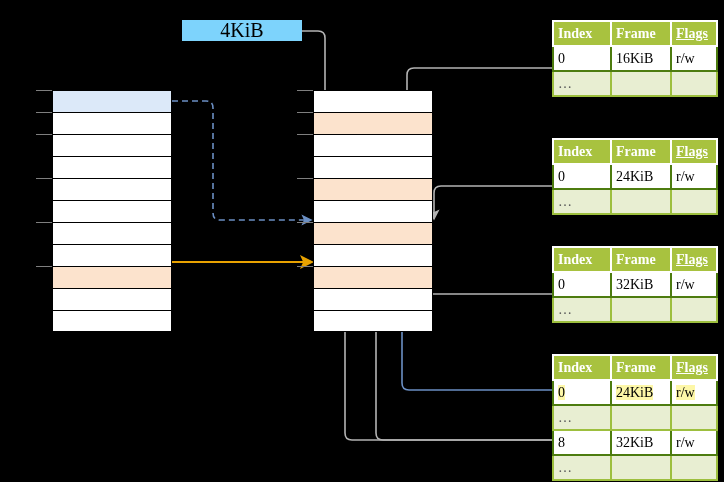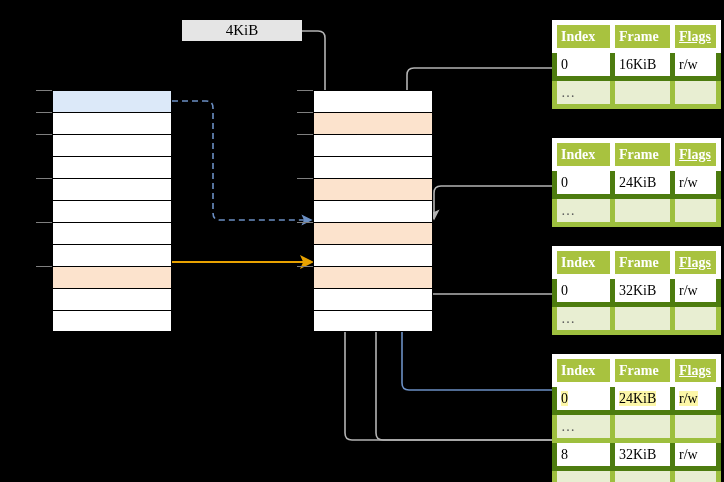--- a/index.html
+++ b/index.html
@@ -9,23 +9,23 @@
     background:#000;
     font-family:"Liberation Serif", serif;
     position:relative;
     overflow:hidden;
   }
   #stage { position:absolute; left:0; top:0; width:724px; height:482px; }
 
   
   .size-label {
     position:absolute;
-    background:#e5e5e5;
+    background:#7dd3fc;
     color:#000;
-    font-size:15px;
+    font-size:20px;
     text-align:center;
     line-height:21px;
     height:21px;
   }
 
   
   .mem-col { position:absolute; }
   .mem-row {
     position:absolute;
     left:0;
@@ -48,21 +48,21 @@
 
   
   .ptable {
     position:absolute;
     border-collapse:collapse;
     border:1px solid #9dbf3e;
     font-size:14px;
     background:#ffffff;
   }
   .ptable td, .ptable th {
-    border:5px solid #4d7c0f;
+    border:2px solid #4d7c0f;
     padding:1px 4px;
     height:23px;
     line-height:21px;
     text-align:left;
     white-space:nowrap;
     font-weight:normal;
     color:#000;
   }
   .ptable th {
     background:#a8c23f;

